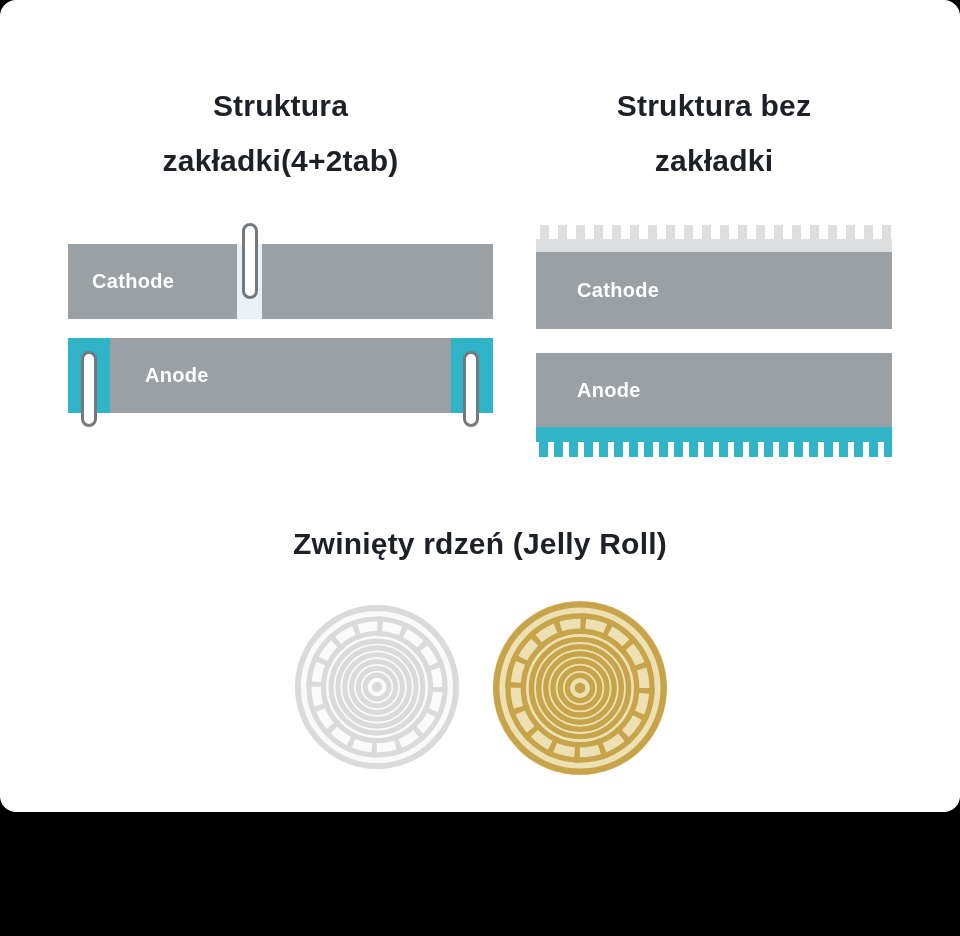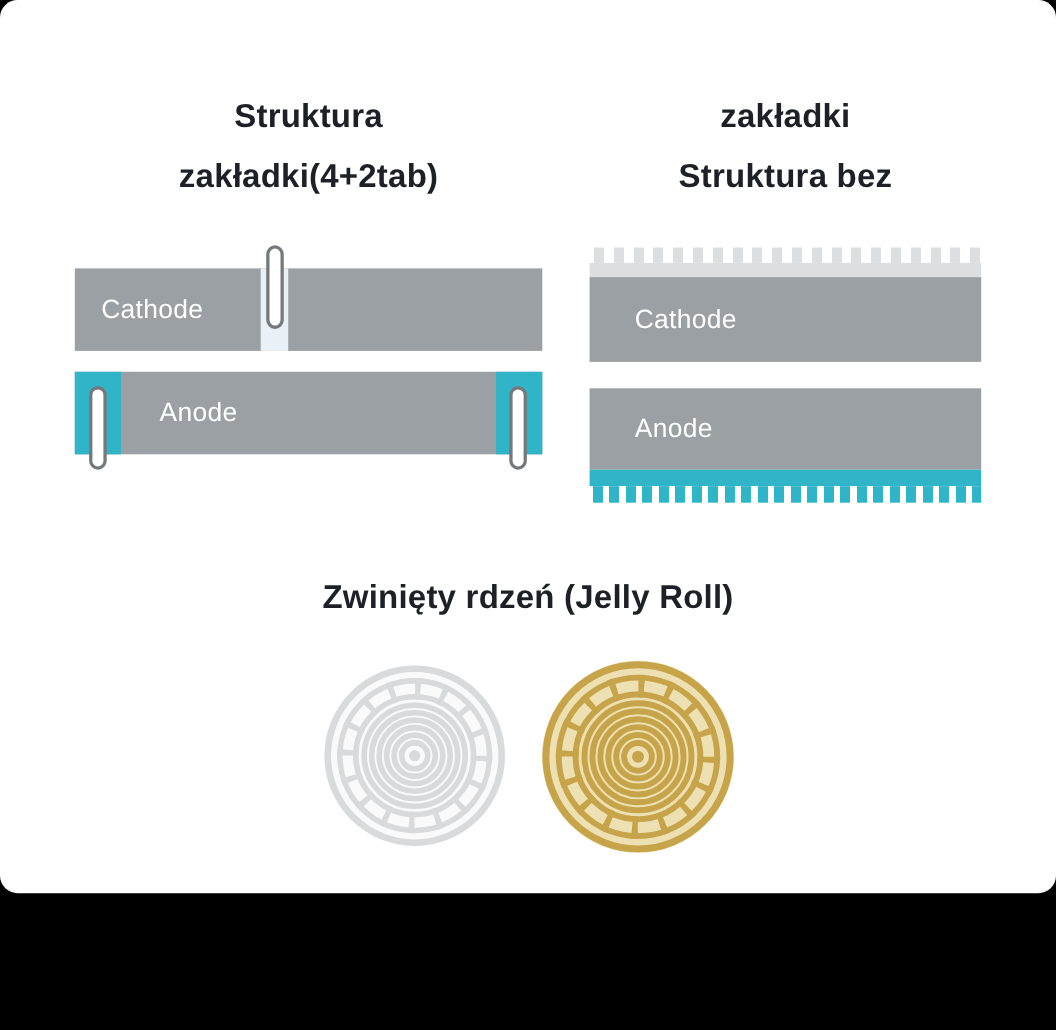--- a/index.html
+++ b/index.html
@@ -24,21 +24,21 @@
   .panel-title{
     position:absolute;top:78px;text-align:center;
     font-size:30px;font-weight:700;color:var(--title);line-height:55px;
     letter-spacing:0.2px;
   }
   .panel-title.left{left:68px;width:425px;}
   .panel-title.right{left:536px;width:356px;}
   .bar{position:absolute;background:var(--gray);}
   .bar-label{
     position:absolute;top:0;bottom:0;display:flex;align-items:center;
-    color:#fff;font-size:24px;font-weight:400;letter-spacing:0.3px;
+    color:#fff;font-size:20px;font-weight:700;letter-spacing:0.3px;
   }
   
   .cathode-tabbed{left:68px;top:244px;width:425px;height:75px;}
   .cathode-gap{
     position:absolute;left:169px;top:0;width:25px;height:75px;
     background:var(--gap-blue);
   }
   .pill{
     position:absolute;width:16px;height:76px;background:#fff;
     border:3px solid var(--pill-border);border-radius:9px;
@@ -84,22 +84,22 @@
 <body>
 
 <div class="card">
 
   <div class="panel-title left">
     <div>Struktura</div>
     <div>zakładki(4+2tab)</div>
   </div>
 
   <div class="panel-title right">
+    <div>Struktura bez</div>
     <div>zakładki</div>
-    <div>Struktura bez</div>
   </div>
 
   <div class="bar cathode-tabbed">
     <div class="cathode-gap"></div>
     <div class="pill cathode-pill"></div>
     <span class="bar-label" style="left:24px;">Cathode</span>
   </div>
 
   <div class="bar anode-tabbed">
     <div class="teal-end left"></div>

